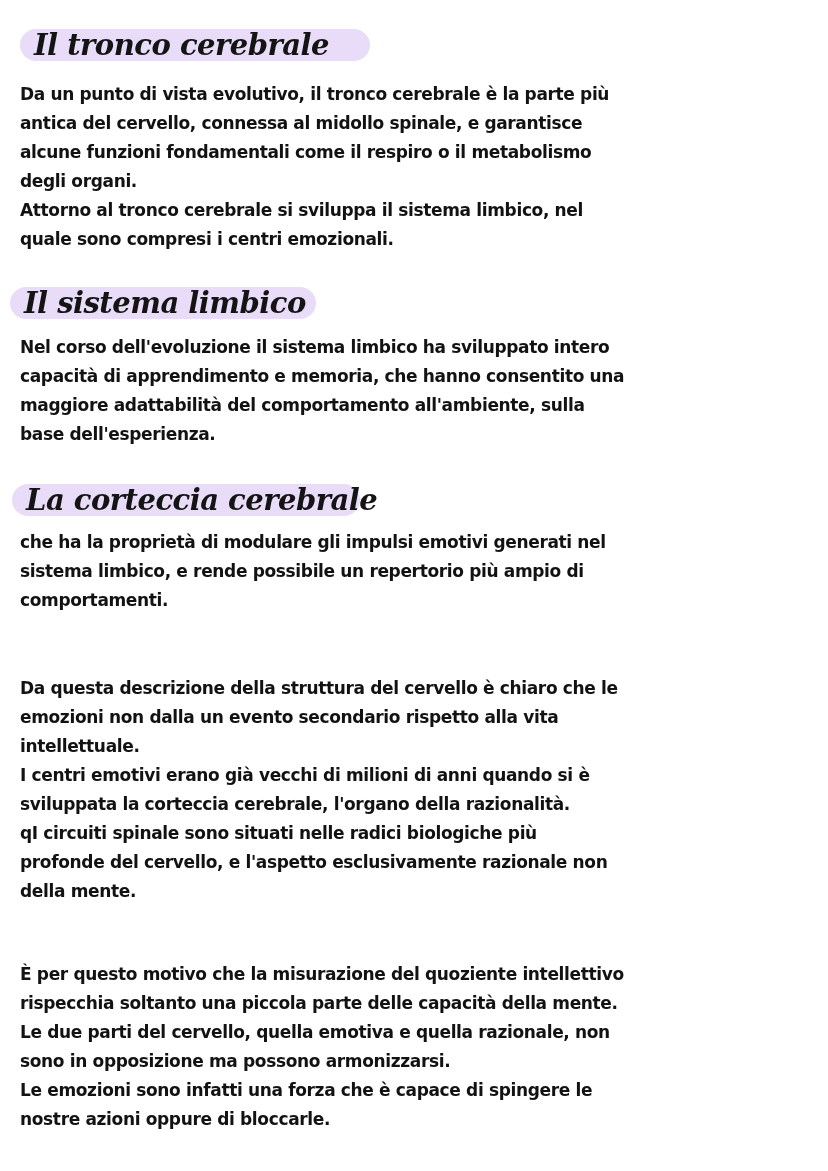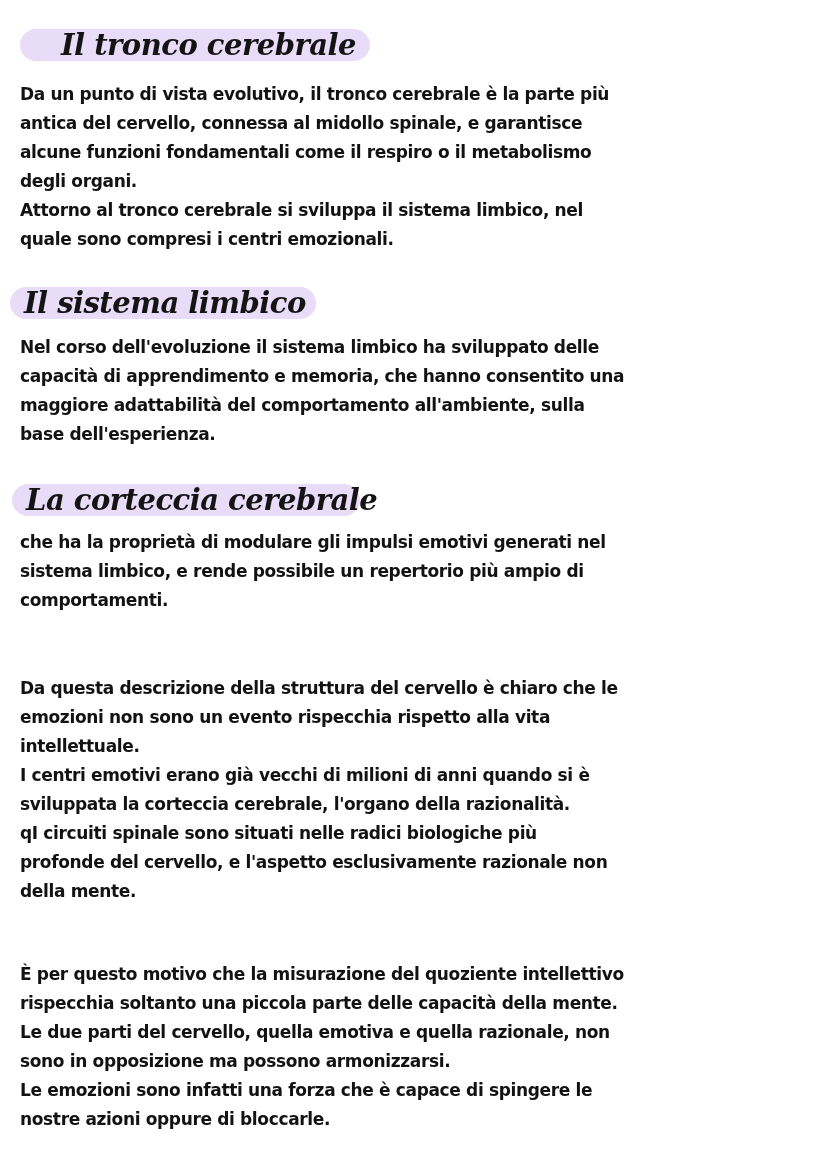--- a/index.html
+++ b/index.html
@@ -9,54 +9,54 @@
              background:#e9dcf8; display:flex; align-items:center; padding:0 14px; }
   .heading span { font-family:"DejaVu Serif", serif; font-style:italic; font-weight:bold;
                   font-size:29px; color:#141414; letter-spacing:-0.5px; white-space:nowrap; }
   .para { position:absolute; left:20px; width:800px; font-size:17px; line-height:29px;
           font-weight:bold; letter-spacing:-0.35px; color:#121212; }
   .para div { white-space:nowrap; }
 </style>
 </head>
 <body>
 
-<div class="heading" style="left:20px; top:29px; width:322px;justify-content:flex-end;">
+<div class="heading" style="left:20px; top:29px; width:322px;">
   <span>Il tronco cerebrale</span>
 </div>
 <div class="para" style="top:80px;">
   <div>Da un punto di vista evolutivo, il tronco cerebrale è la parte più</div>
   <div>antica del cervello, connessa al midollo spinale, e garantisce</div>
   <div>alcune funzioni fondamentali come il respiro o il metabolismo</div>
   <div>degli organi.</div>
   <div>Attorno al tronco cerebrale si sviluppa il sistema limbico, nel</div>
   <div>quale sono compresi i centri emozionali.</div>
 </div>
 
 <div class="heading" style="left:10px; top:287px; width:278px;">
   <span>Il sistema limbico</span>
 </div>
 <div class="para" style="top:333px;">
-  <div>Nel corso dell'evoluzione il sistema limbico ha sviluppato delle</div>
+  <div>Nel corso dell'evoluzione il sistema limbico ha sviluppato intero</div>
   <div>capacità di apprendimento e memoria, che hanno consentito una</div>
   <div>maggiore adattabilità del comportamento all'ambiente, sulla</div>
   <div>base dell'esperienza.</div>
 </div>
 
 <div class="heading" style="left:12px; top:484px; width:320px;">
   <span>La corteccia cerebrale</span>
 </div>
 <div class="para" style="top:528px;">
   <div>che ha la proprietà di modulare gli impulsi emotivi generati nel</div>
   <div>sistema limbico, e rende possibile un repertorio più ampio di</div>
   <div>comportamenti.</div>
 </div>
 
 <div class="para" style="top:674px;">
   <div>Da questa descrizione della struttura del cervello è chiaro che le</div>
-  <div>emozioni non sono un evento rispecchia rispetto alla vita</div>
+  <div>emozioni non dalla un evento secondario rispetto alla vita</div>
   <div>intellettuale.</div>
   <div>I centri emotivi erano già vecchi di milioni di anni quando si è</div>
   <div>sviluppata la corteccia cerebrale, l'organo della razionalità.</div>
   <div> qI circuiti spinale sono situati nelle radici biologiche più</div>
   <div>profonde del cervello, e l'aspetto esclusivamente razionale non</div>
   <div>della mente.</div>
 </div>
 
 <div class="para" style="top:960px;">
   <div>È per questo motivo che la misurazione del quoziente intellettivo</div>

